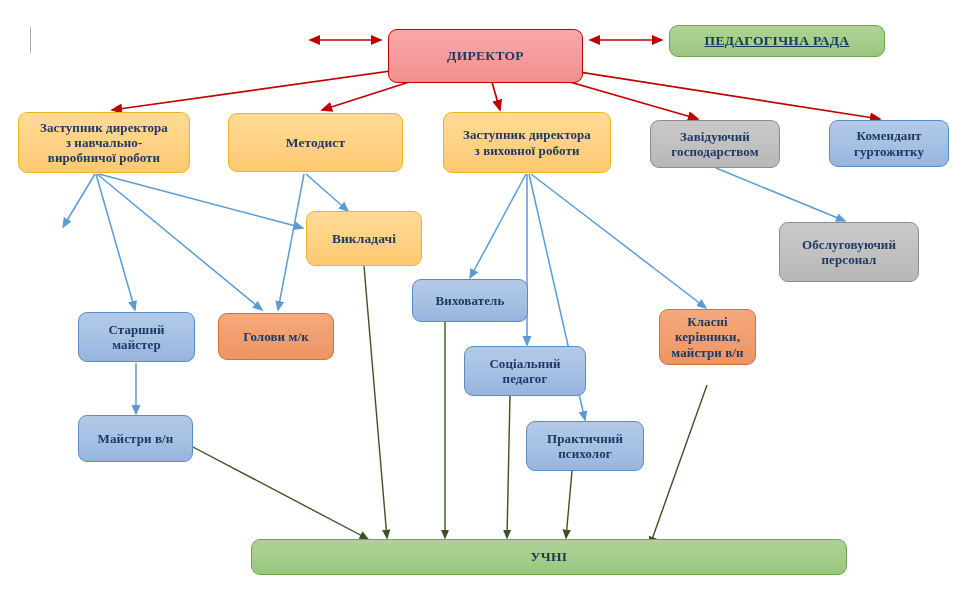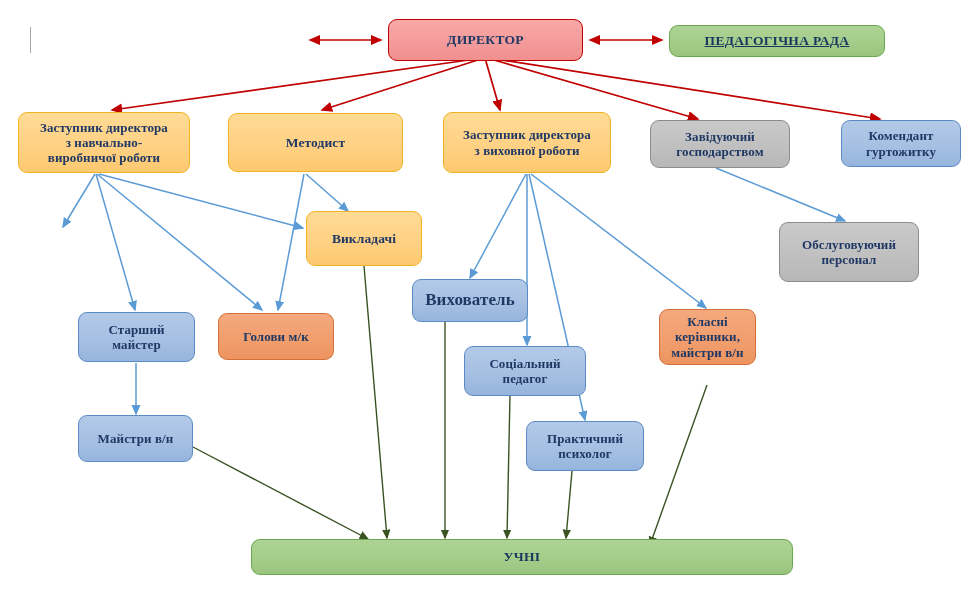--- a/index.html
+++ b/index.html
@@ -130,21 +130,21 @@
       <line x1="193" y1="447" x2="368" y2="539" marker-end="url(#ah-green)"></line>
       <line x1="364" y1="266" x2="387" y2="538" marker-end="url(#ah-green)"></line>
       <line x1="445" y1="319" x2="445" y2="538" marker-end="url(#ah-green)"></line>
       <line x1="510" y1="395" x2="507" y2="538" marker-end="url(#ah-green)"></line>
       <line x1="572" y1="471" x2="566" y2="538" marker-end="url(#ah-green)"></line>
       <line x1="707" y1="385" x2="650" y2="545" marker-end="url(#ah-green)"></line>
     </g>
   </svg>
 
 
-  <div class="node n-red caps" style="left:388px; top:19px; width:195px; height:42px; font-size:13.5px;">
+  <div class="node n-red caps" style="left:388px; top:29px; width:195px; height:54px; font-size:13.5px;">
     <span>ДИРЕКТОР</span>
   </div>
 
   <div class="node n-green caps" style="left:669px; top:25px; width:216px; height:32px; font-size:13.5px;text-decoration:underline;">
     <span>ПЕДАГОГІЧНА РАДА</span>
   </div>
 
   <div class="node n-yellow" style="left:18px; top:112px; width:172px; height:61px; font-size:13px; white-space:pre-line;">
     <span>Заступник директора
 з навчально-
@@ -153,26 +153,26 @@
 
   <div class="node n-yellow" style="left:228px; top:113px; width:175px; height:59px; font-size:13.5px; white-space:pre-line;">
     <span>Методист</span>
   </div>
 
   <div class="node n-yellow" style="left:443px; top:112px; width:168px; height:61px; font-size:13px; white-space:pre-line;">
     <span>Заступник директора
 з виховної роботи</span>
   </div>
 
-  <div class="node n-gray" style="left:650px; top:120px; width:140px; height:48px; font-size:13px; white-space:pre-line;">
+  <div class="node n-gray" style="left:650px; top:120px; width:130px; height:48px; font-size:13px; white-space:pre-line;">
     <span>Завідуючий
 господарством</span>
   </div>
 
-  <div class="node n-blue" style="left:829px; top:120px; width:120px; height:47px; font-size:13px; white-space:pre-line;margin-left:12px;">
+  <div class="node n-blue" style="left:829px; top:120px; width:120px; height:47px; font-size:13px; white-space:pre-line;">
     <span>Комендант
 гуртожитку</span>
   </div>
 
 
   <div class="node n-gray" style="left:779px; top:222px; width:140px; height:60px; font-size:13px; white-space:pre-line;">
     <span>Обслуговуючий
 персонал</span>
   </div>
 
@@ -182,21 +182,21 @@
 
   <div class="node n-blue" style="left:78px; top:312px; width:117px; height:50px; font-size:13px; white-space:pre-line;">
     <span>Старший
 майстер</span>
   </div>
 
   <div class="node n-orange" style="left:218px; top:313px; width:116px; height:47px; font-size:13px;">
     <span>Голови м/к</span>
   </div>
 
-  <div class="node n-blue" style="left:412px; top:279px; width:116px; height:43px; font-size:17px;">
+  <div class="node n-blue" style="left:412px; top:279px; width:116px; height:43px; font-size:13px;">
     <span>Вихователь</span>
   </div>
 
   <div class="node n-blue" style="left:464px; top:346px; width:122px; height:50px; font-size:13px; white-space:pre-line;">
     <span>Соціальний
 педагог</span>
   </div>
 
   <div class="node n-orange" style="left:659px; top:309px; width:97px; height:56px; font-size:13px; white-space:pre-line;">
     <span>Класні
@@ -206,17 +206,17 @@
 
   <div class="node n-blue" style="left:526px; top:421px; width:118px; height:50px; font-size:13px; white-space:pre-line;">
     <span>Практичний
 психолог</span>
   </div>
 
   <div class="node n-blue" style="left:78px; top:415px; width:115px; height:47px; font-size:13px;">
     <span>Майстри в/н</span>
   </div>
 
-  <div class="node n-green caps" style="left:251px; top:539px; width:542px; height:36px; font-size:13.5px;align-items:center;">
+  <div class="node n-green caps" style="left:251px; top:539px; width:596px; height:36px; font-size:13.5px;align-items:center;">
     <span>УЧНІ</span>
   </div>
 
 </div>
 
 </body></html>

